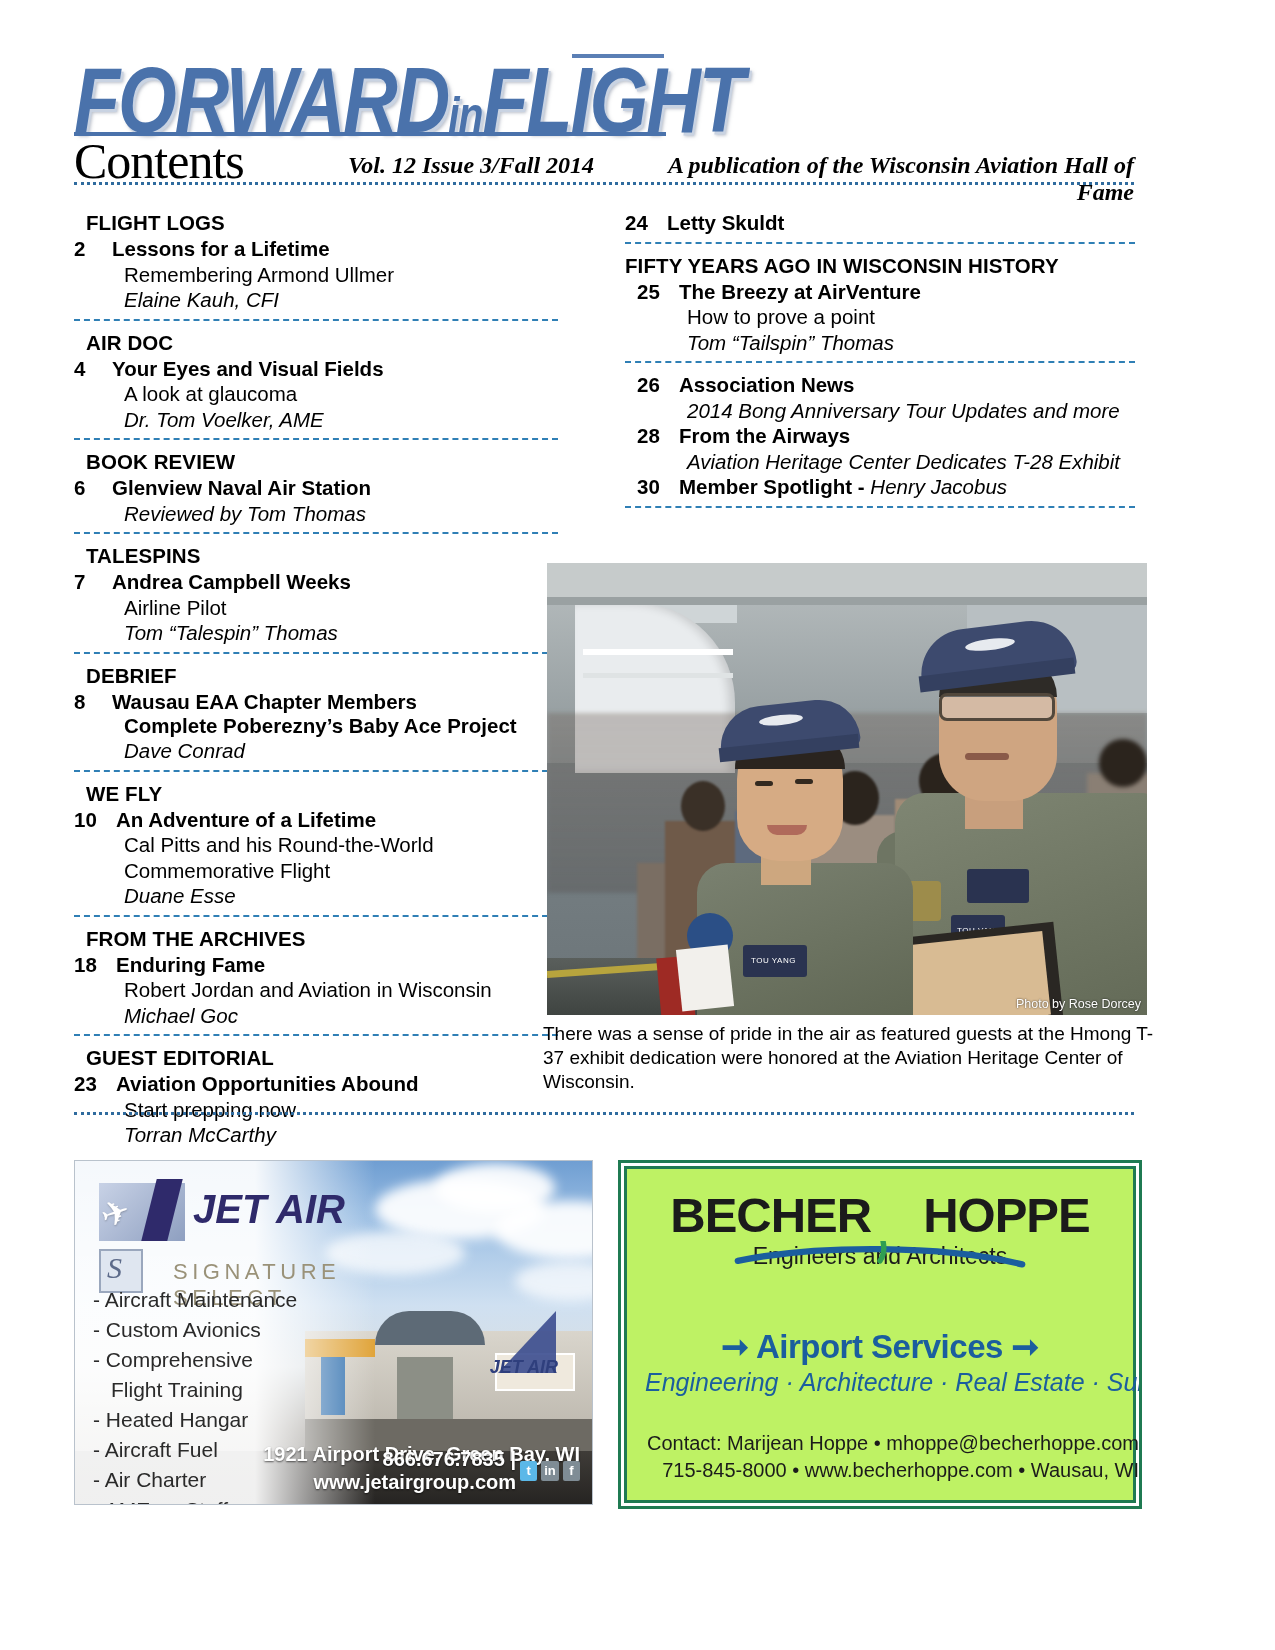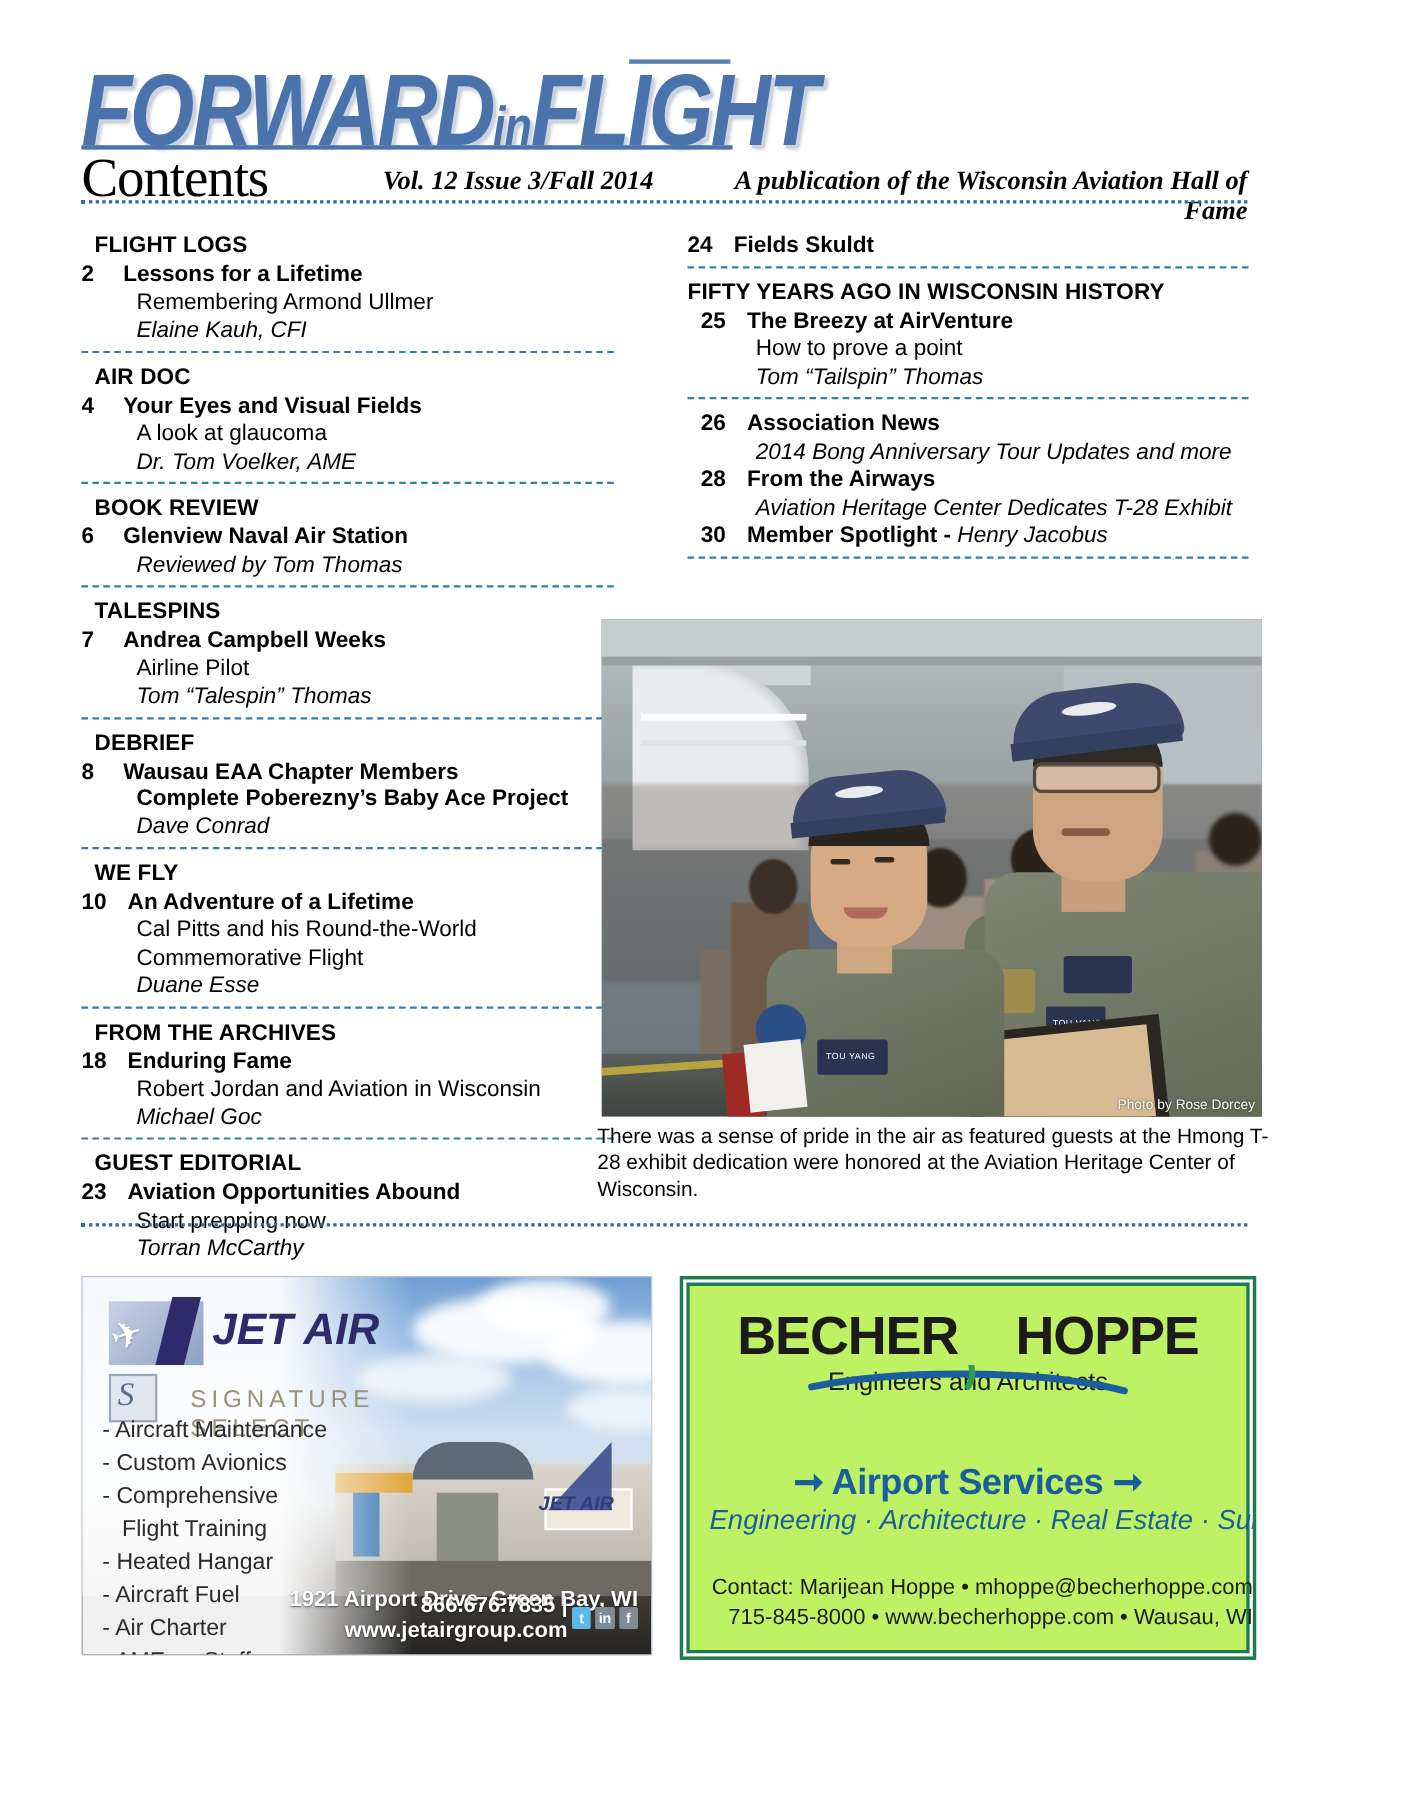--- a/index.html
+++ b/index.html
@@ -373,21 +373,21 @@
       <div class="eauth">Torran McCarthy</div>
     </div>
 
   </div>
 
   <div class="col col-right">
 
     <div class="sect">
       <div class="entry">
         <div class="pg wide">24</div>
-        <div class="etitle">Fields Skuldt</div>
+        <div class="etitle">Letty Skuldt</div>
       </div>
       <div class="divider"></div>
     </div>
 
     <div class="sect">
       <div class="sect-head" style="margin-left:0;">FIFTY YEARS AGO IN WISCONSIN HISTORY</div>
       <div class="entry" style="margin-left:12px;">
         <div class="pg wide">25</div>
         <div class="etitle">The Breezy at AirVenture</div>
       </div>
@@ -476,21 +476,21 @@
     <div class="ph w-patch"></div>
     <div class="ph w-badge">
       <span class="tagtext" style="left:8px;top:11px;">TOU YANG</span>
     </div>
     <div class="ph w-red"></div>
     <div class="ph w-card"></div>
 
     <div class="photo-credit">Photo by Rose Dorcey</div>
   </div>
 
-  <div class="caption">There was a sense of pride in the air as featured guests at the Hmong T-28 exhibit dedication were honored at the Aviation Heritage Center of Wisconsin.</div>
+  <div class="caption">There was a sense of pride in the air as featured guests at the Hmong T-37 exhibit dedication were honored at the Aviation Heritage Center of Wisconsin.</div>
 
   <div class="rule-bottom"></div>
 
   <div class="ad-jet">
     <div class="jet-cloud" style="left:300px;top:18px;width:170px;height:60px;"></div>
     <div class="jet-cloud" style="left:360px;top:2px;width:120px;height:50px;"></div>
     <div class="jet-cloud" style="left:420px;top:40px;width:150px;height:58px;"></div>
     <div class="jet-cloud" style="left:250px;top:70px;width:140px;height:44px;opacity:.8;"></div>
     <div class="jet-cloud" style="left:440px;top:100px;width:110px;height:40px;opacity:.75;"></div>
 

